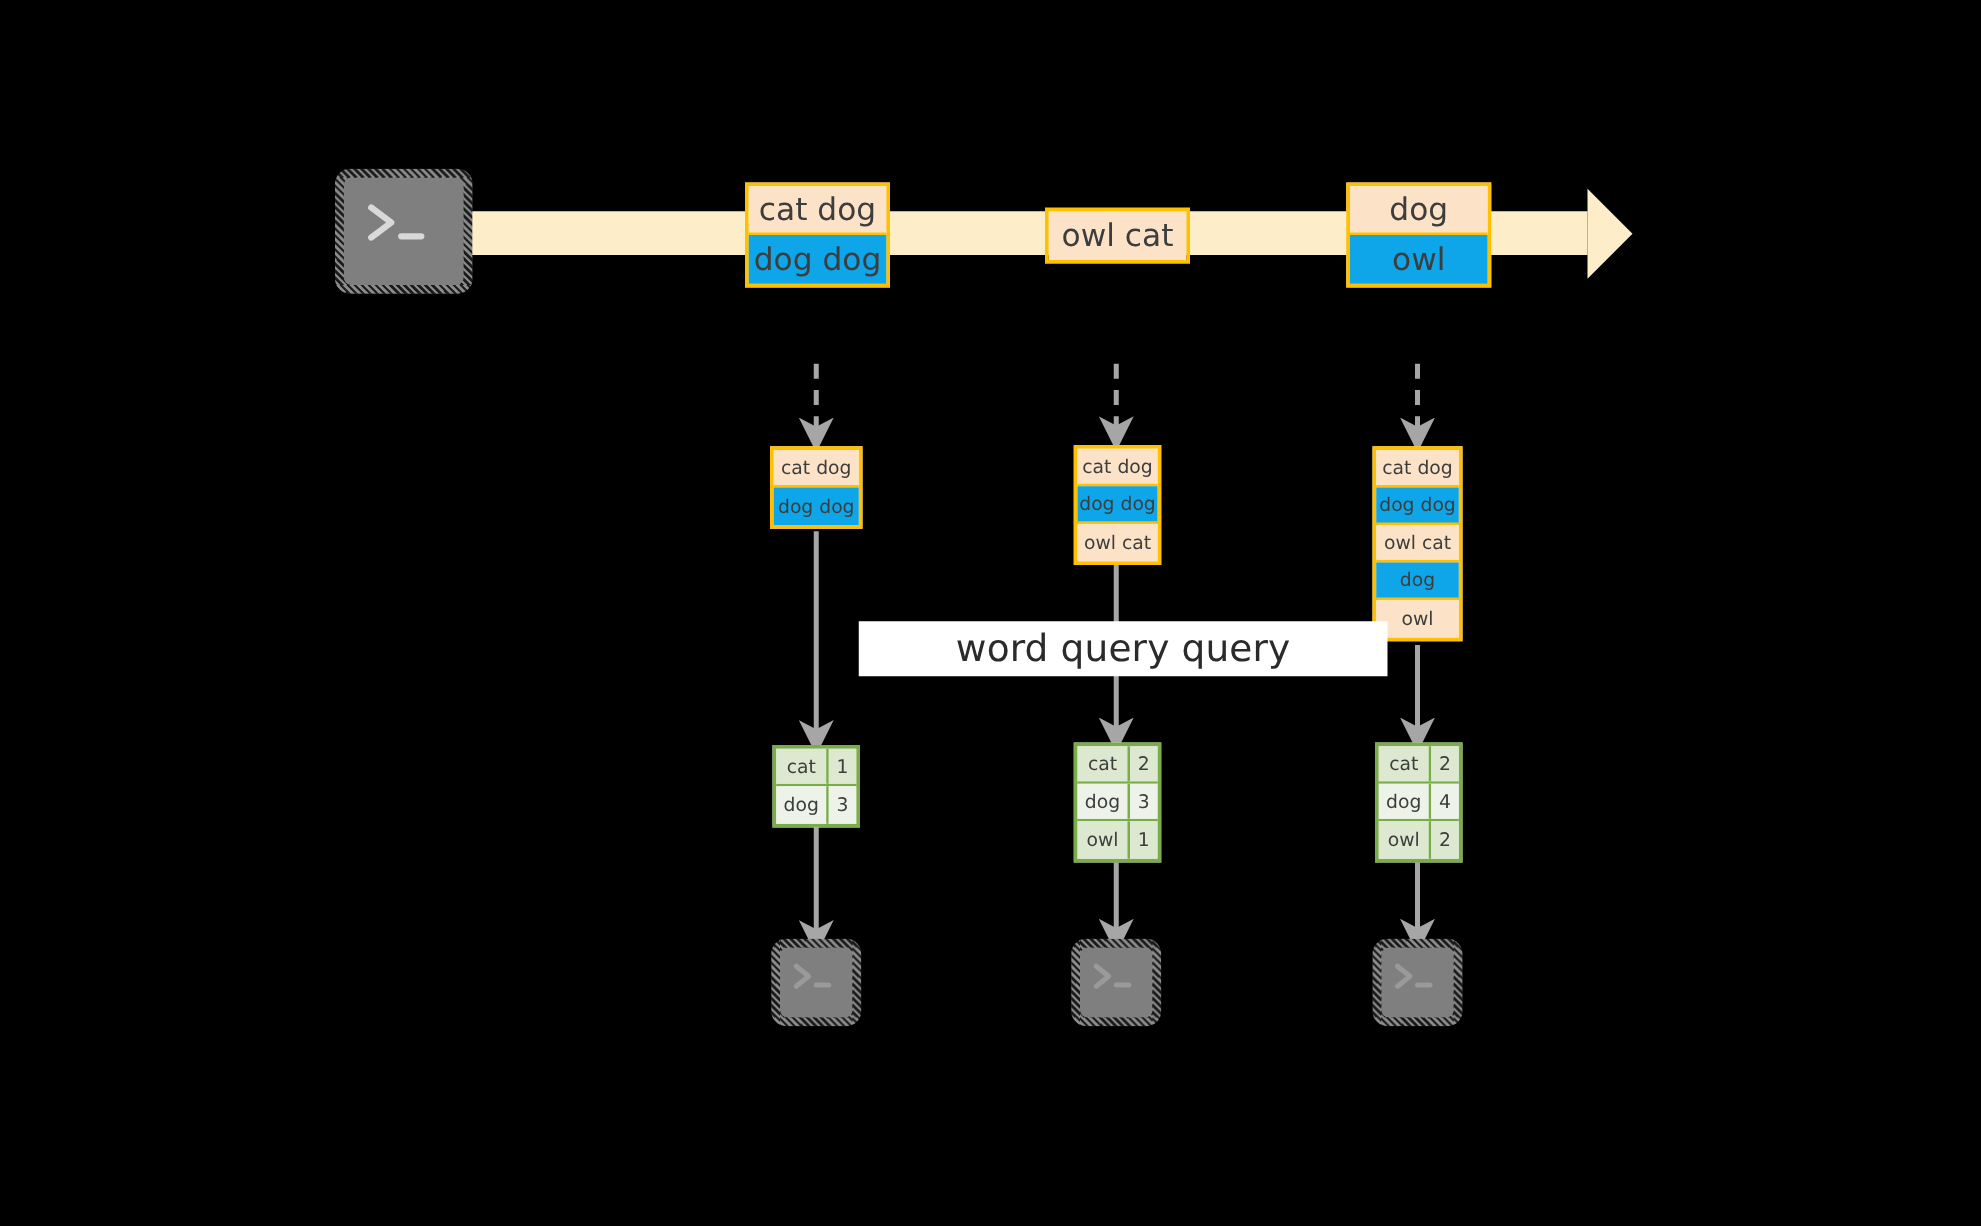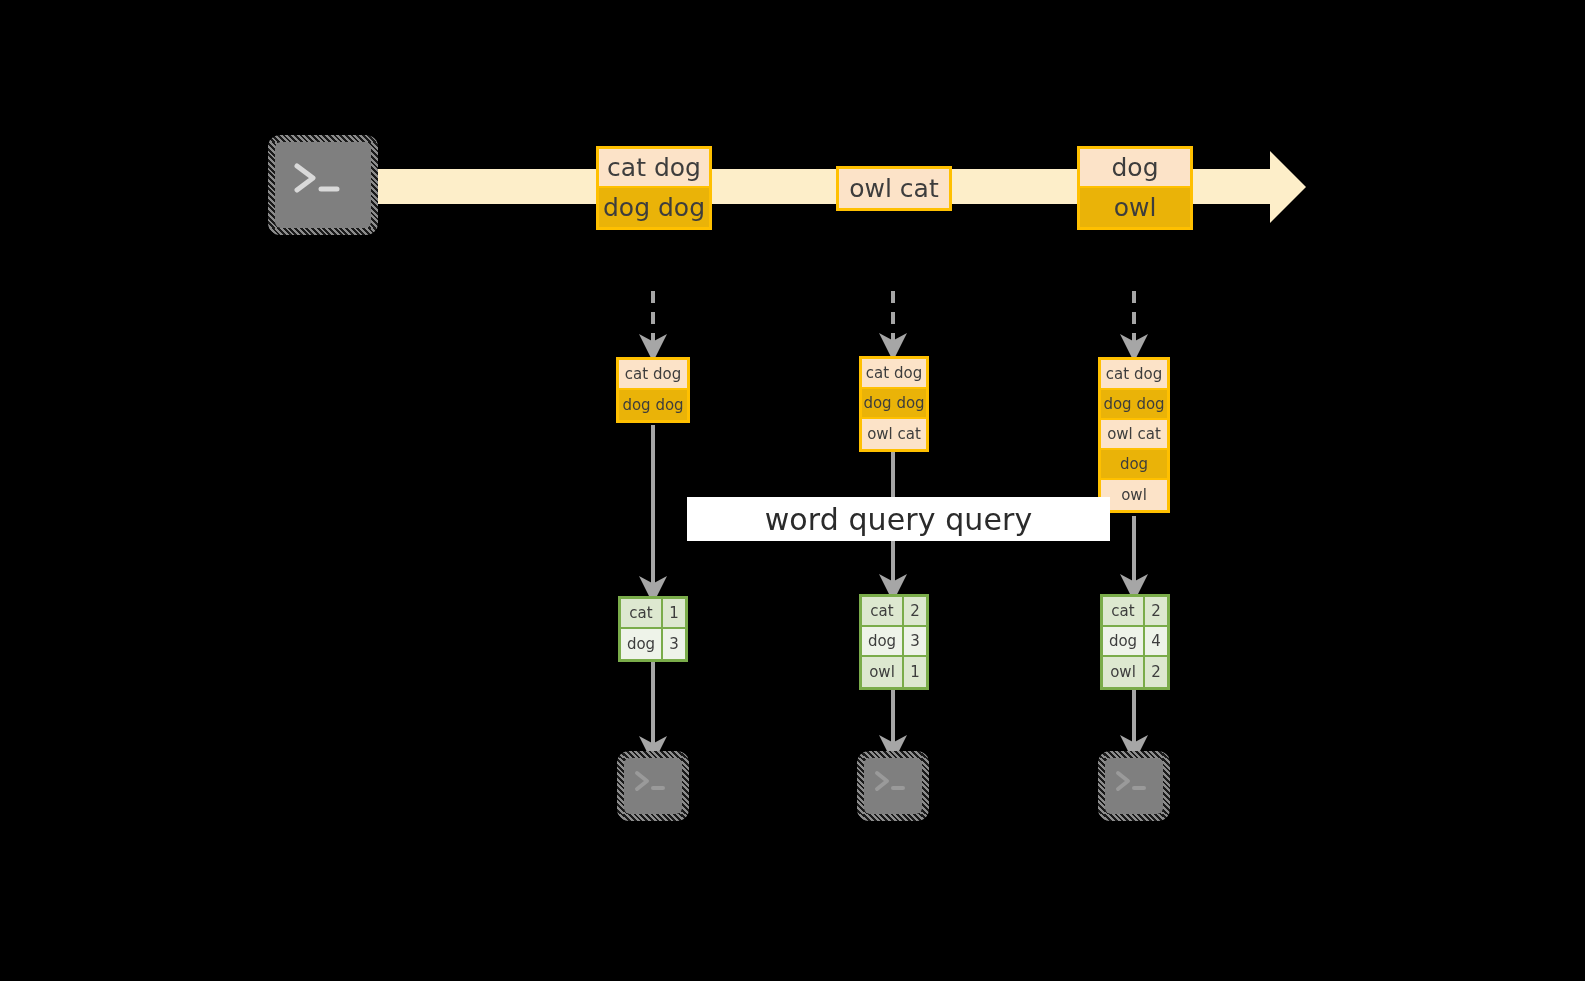--- a/index.html
+++ b/index.html
@@ -57,21 +57,21 @@
   .rec-cell {
     display: flex;
     align-items: center;
     justify-content: center;
     color: #3d3d3d;
     white-space: nowrap;
     background: #fce3c8;
     border-bottom: 2px solid #ffc000;
   }
   .rec-cell:last-child { border-bottom: none; }
-  .rec-cell.alt { background: #eab308; }
+  .rec-cell.alt { background: #0ea5e9; }
 
   
   .rec-box.big .rec-cell { height: 39px; font-size: 25px; }
   
   .rec-box.small .rec-cell { height: 30px; font-size: 15px; }
 
   
   .res-table {
     position: absolute;
     border: 3px solid #7aac4a;

